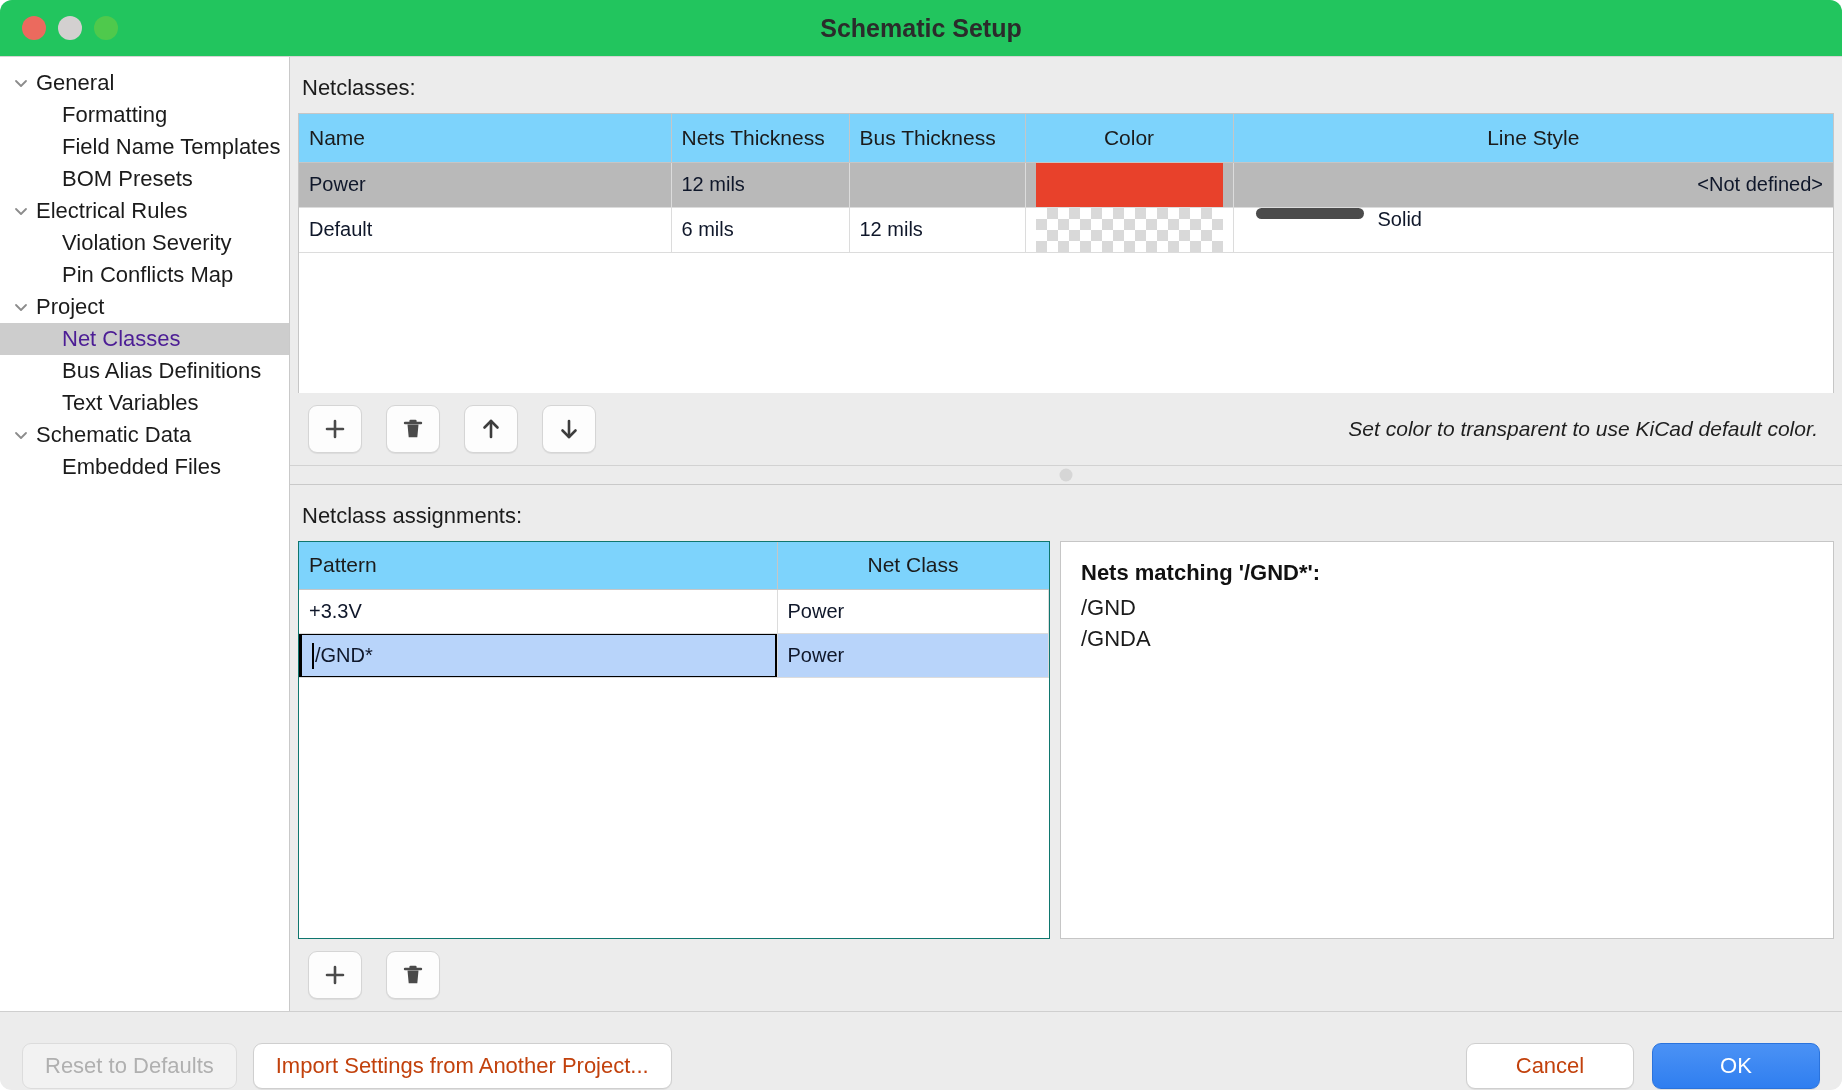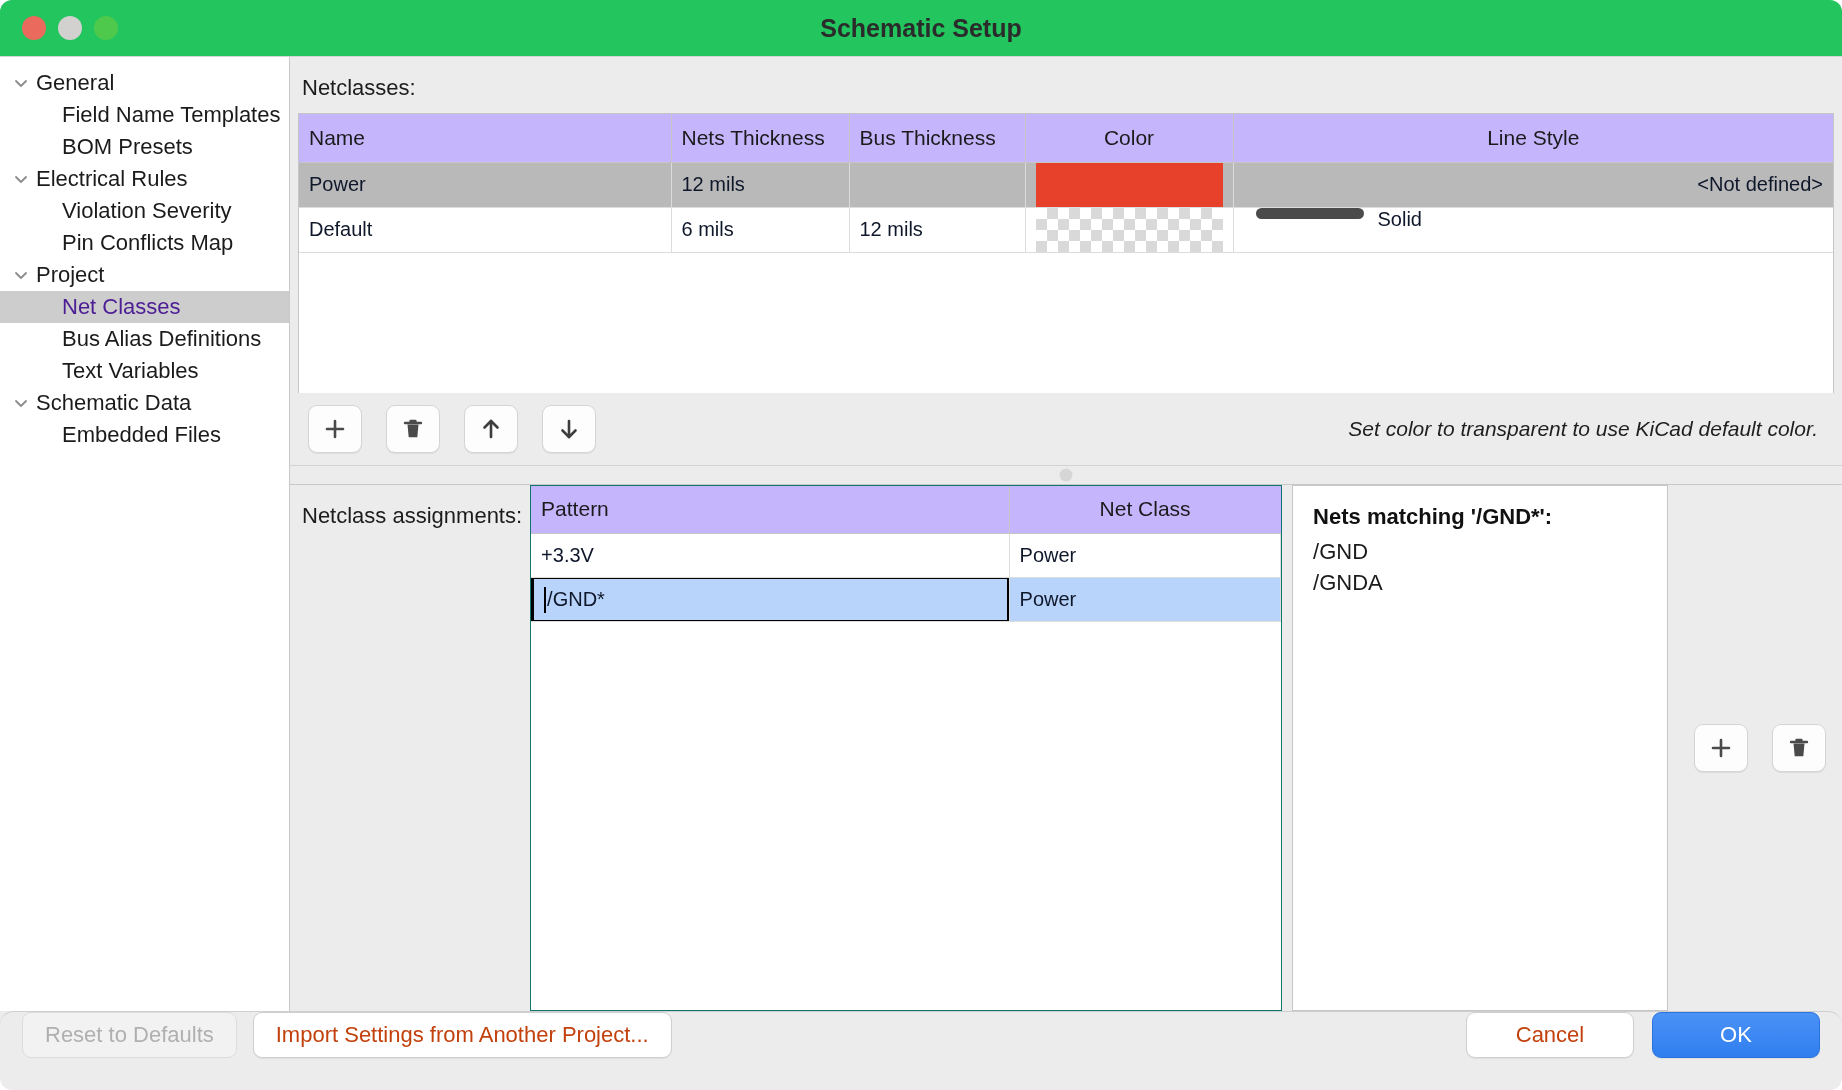--- a/index.html
+++ b/index.html
@@ -128,21 +128,21 @@
     border: 1px solid #c6c6c6;
     border-bottom: none;
     box-sizing: border-box;
   }
   table.grid {
     width: 100%;
     border-collapse: collapse;
     table-layout: fixed;
   }
   table.grid th {
-    background: #c4b5fd;
+    background: #7dd3fc;
     font-size: 21px;
     font-weight: normal;
     color: #1b1b1b;
     height: 48px;
     border-right: 1px solid #c6c6c6;
     border-bottom: 1px solid #c6c6c6;
     padding: 0 10px;
     box-sizing: border-box;
     text-align: center;
   }
@@ -231,21 +231,21 @@
     transform: translate(-50%,-50%);
     width: 13px; height: 13px;
     border-radius: 50%;
     background: #d6d6d6;
   }
 
   
   .section-lower {
     flex: 1 1 auto;
     display: flex;
-    flex-direction: row;
+    flex-direction: column;
     border-top: 1px solid #c9c9c9;
     background: #ececec;
   }
   .assign-body {
     display: flex;
     margin: 0 8px;
     gap: 10px;
     flex: 1 1 auto;
     min-height: 0;
   }
@@ -300,24 +300,23 @@
     color: #1b1b1b;
     line-height: 31px;
   }
 
   
   .footer {
     height: 78px;
     background: #ececec;
     border-top: 1px solid #cfcfcf;
     display: flex;
-    align-items: flex-start;
+    align-items: flex-end;
     padding: 0 22px;
     box-sizing: border-box;
-    border-radius: 14px;
   }
   .btn {
     font-size: 22px;
     border-radius: 9px;
     border: 1px solid #cfcfcf;
     background: #ffffff;
     color: #c2410c;
     height: 46px;
     padding: 0 22px;
     display: inline-flex;
@@ -365,20 +364,23 @@
 
       <div class="tree-item">
         <span class="twisty">
           <svg width="18" height="18" viewBox="0 0 18 18">
               <path d="M4 7 L9 12 L14 7" fill="none" stroke="#8c8c8c" stroke-width="1.8" stroke-linecap="round" stroke-linejoin="round"></path>
             </svg>
         </span>
         <span class="tree-label">General</span>
       </div>
 
+      <div class="tree-item child">
+        <span class="tree-label">Formatting</span>
+      </div>
 
       <div class="tree-item child">
         <span class="tree-label">Field Name Templates</span>
       </div>
 
       <div class="tree-item child">
         <span class="tree-label">BOM Presets</span>
       </div>
 
       <div class="tree-item">

